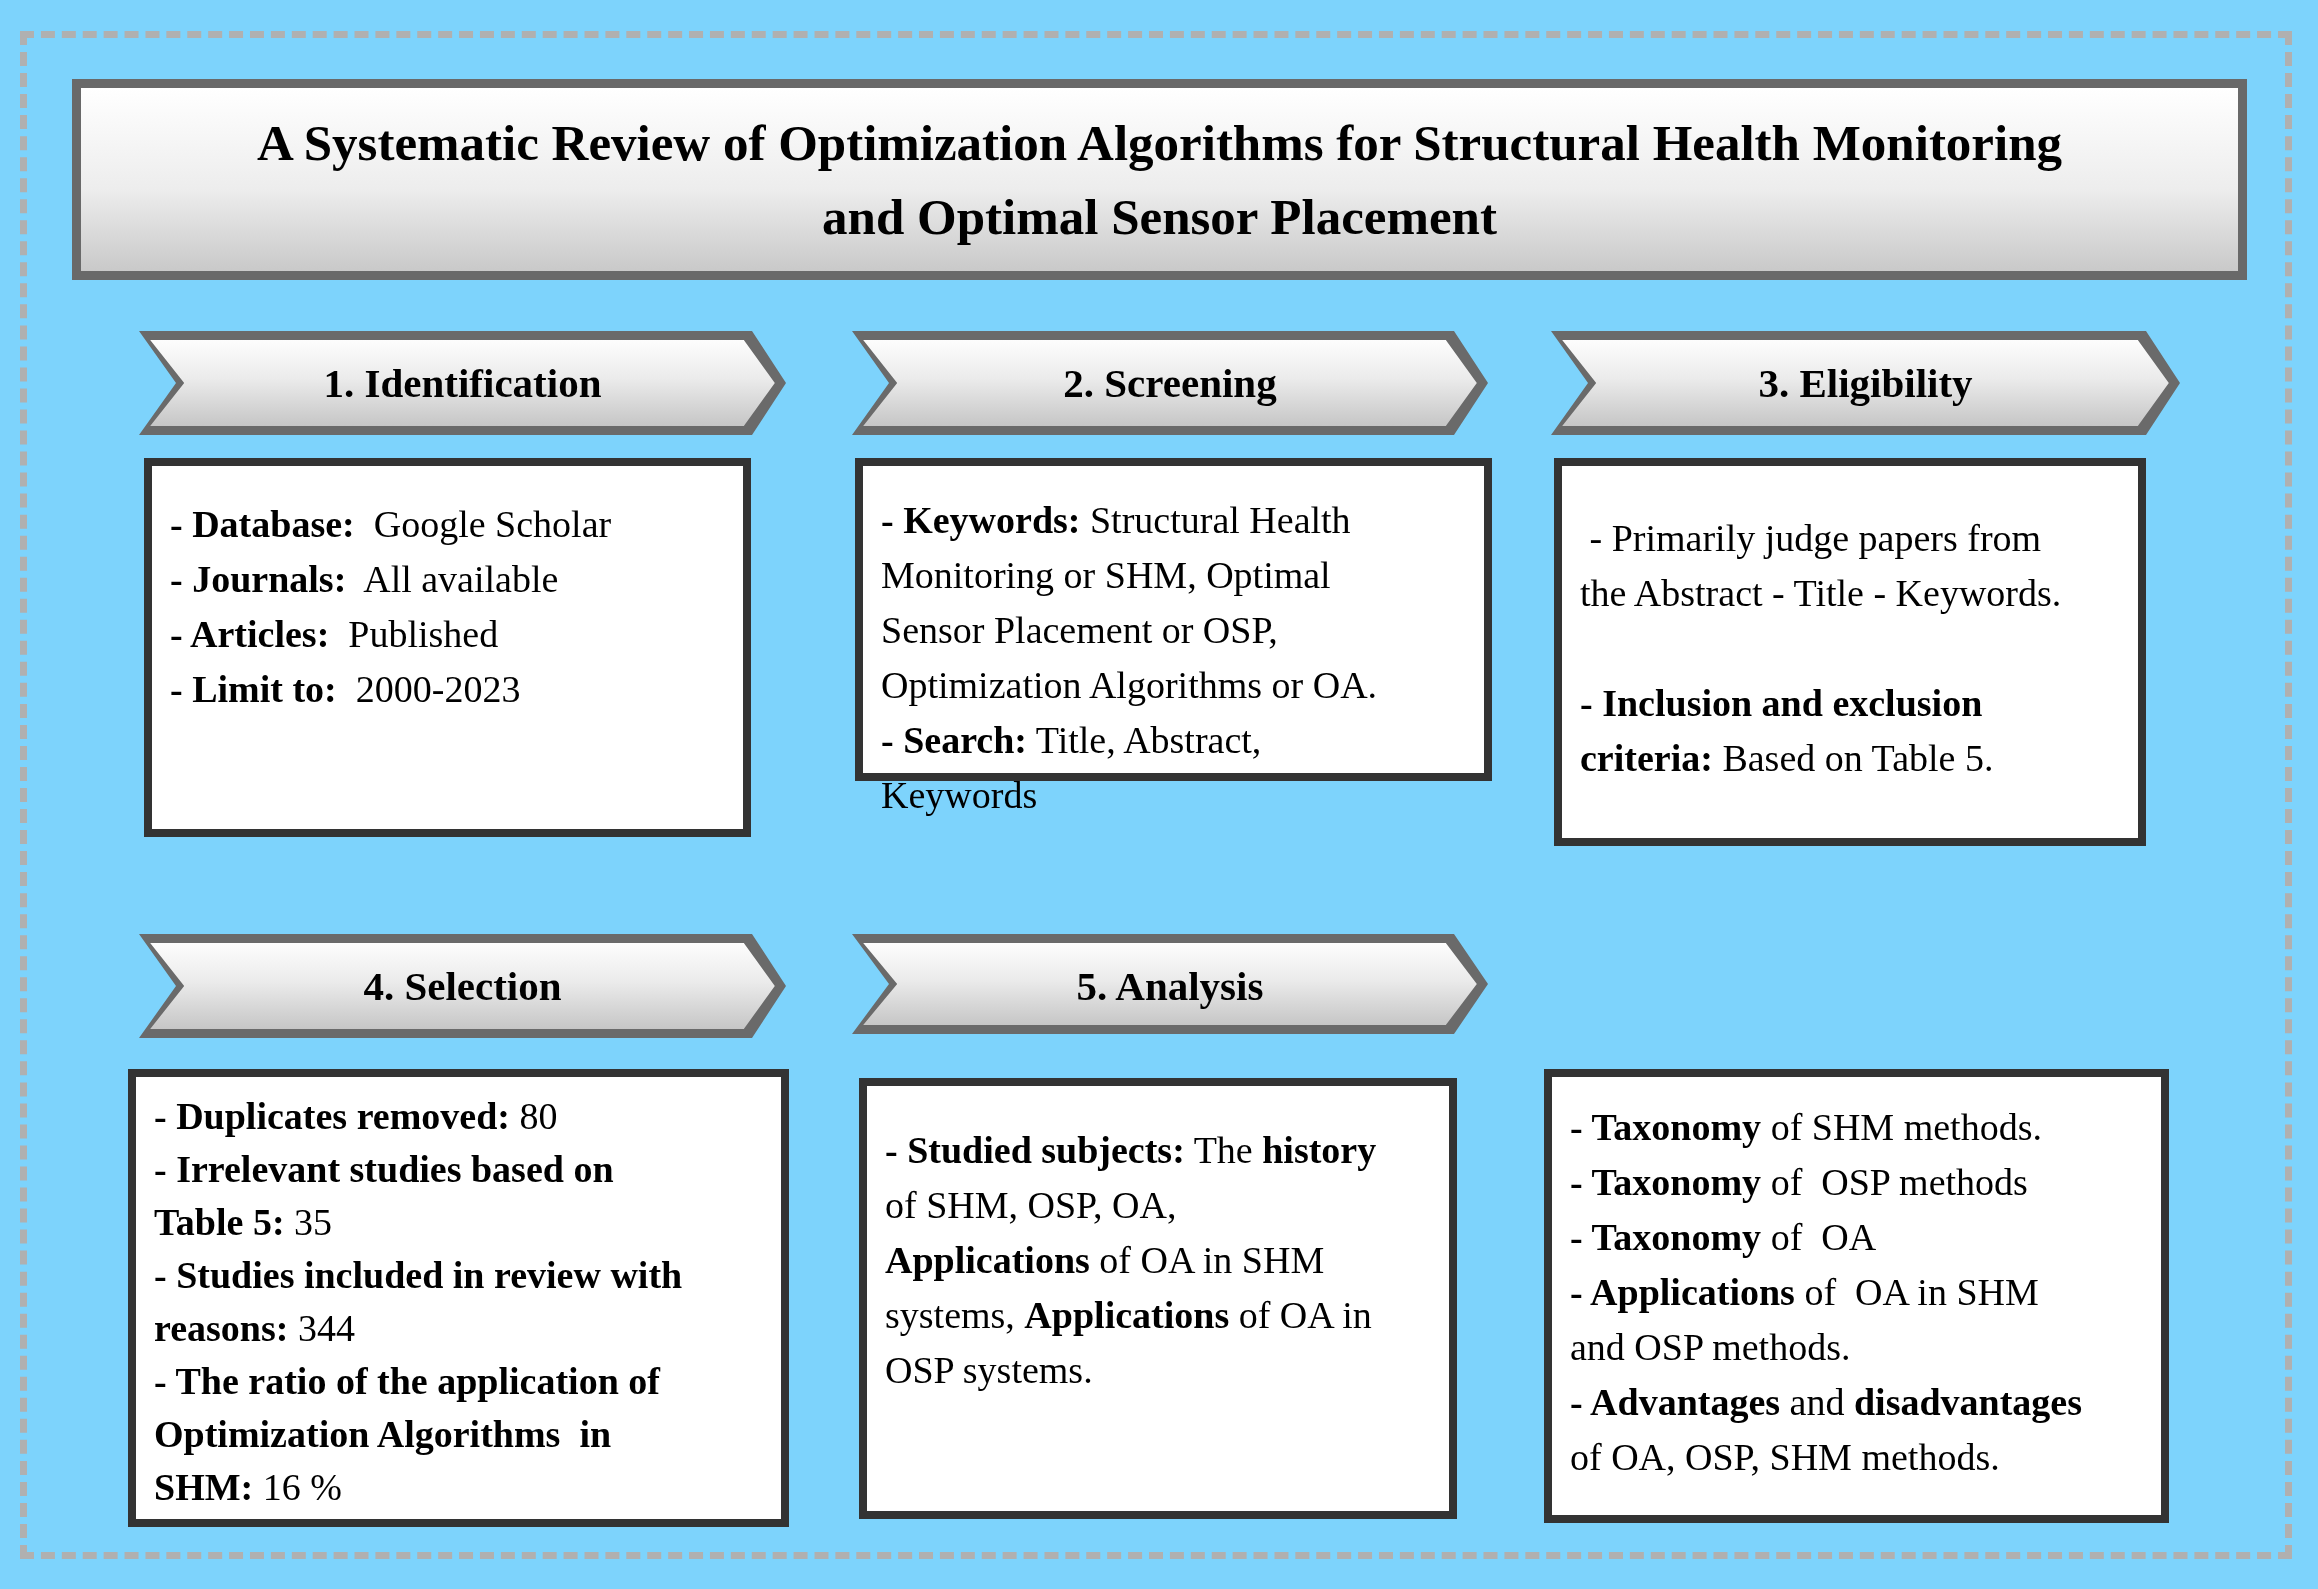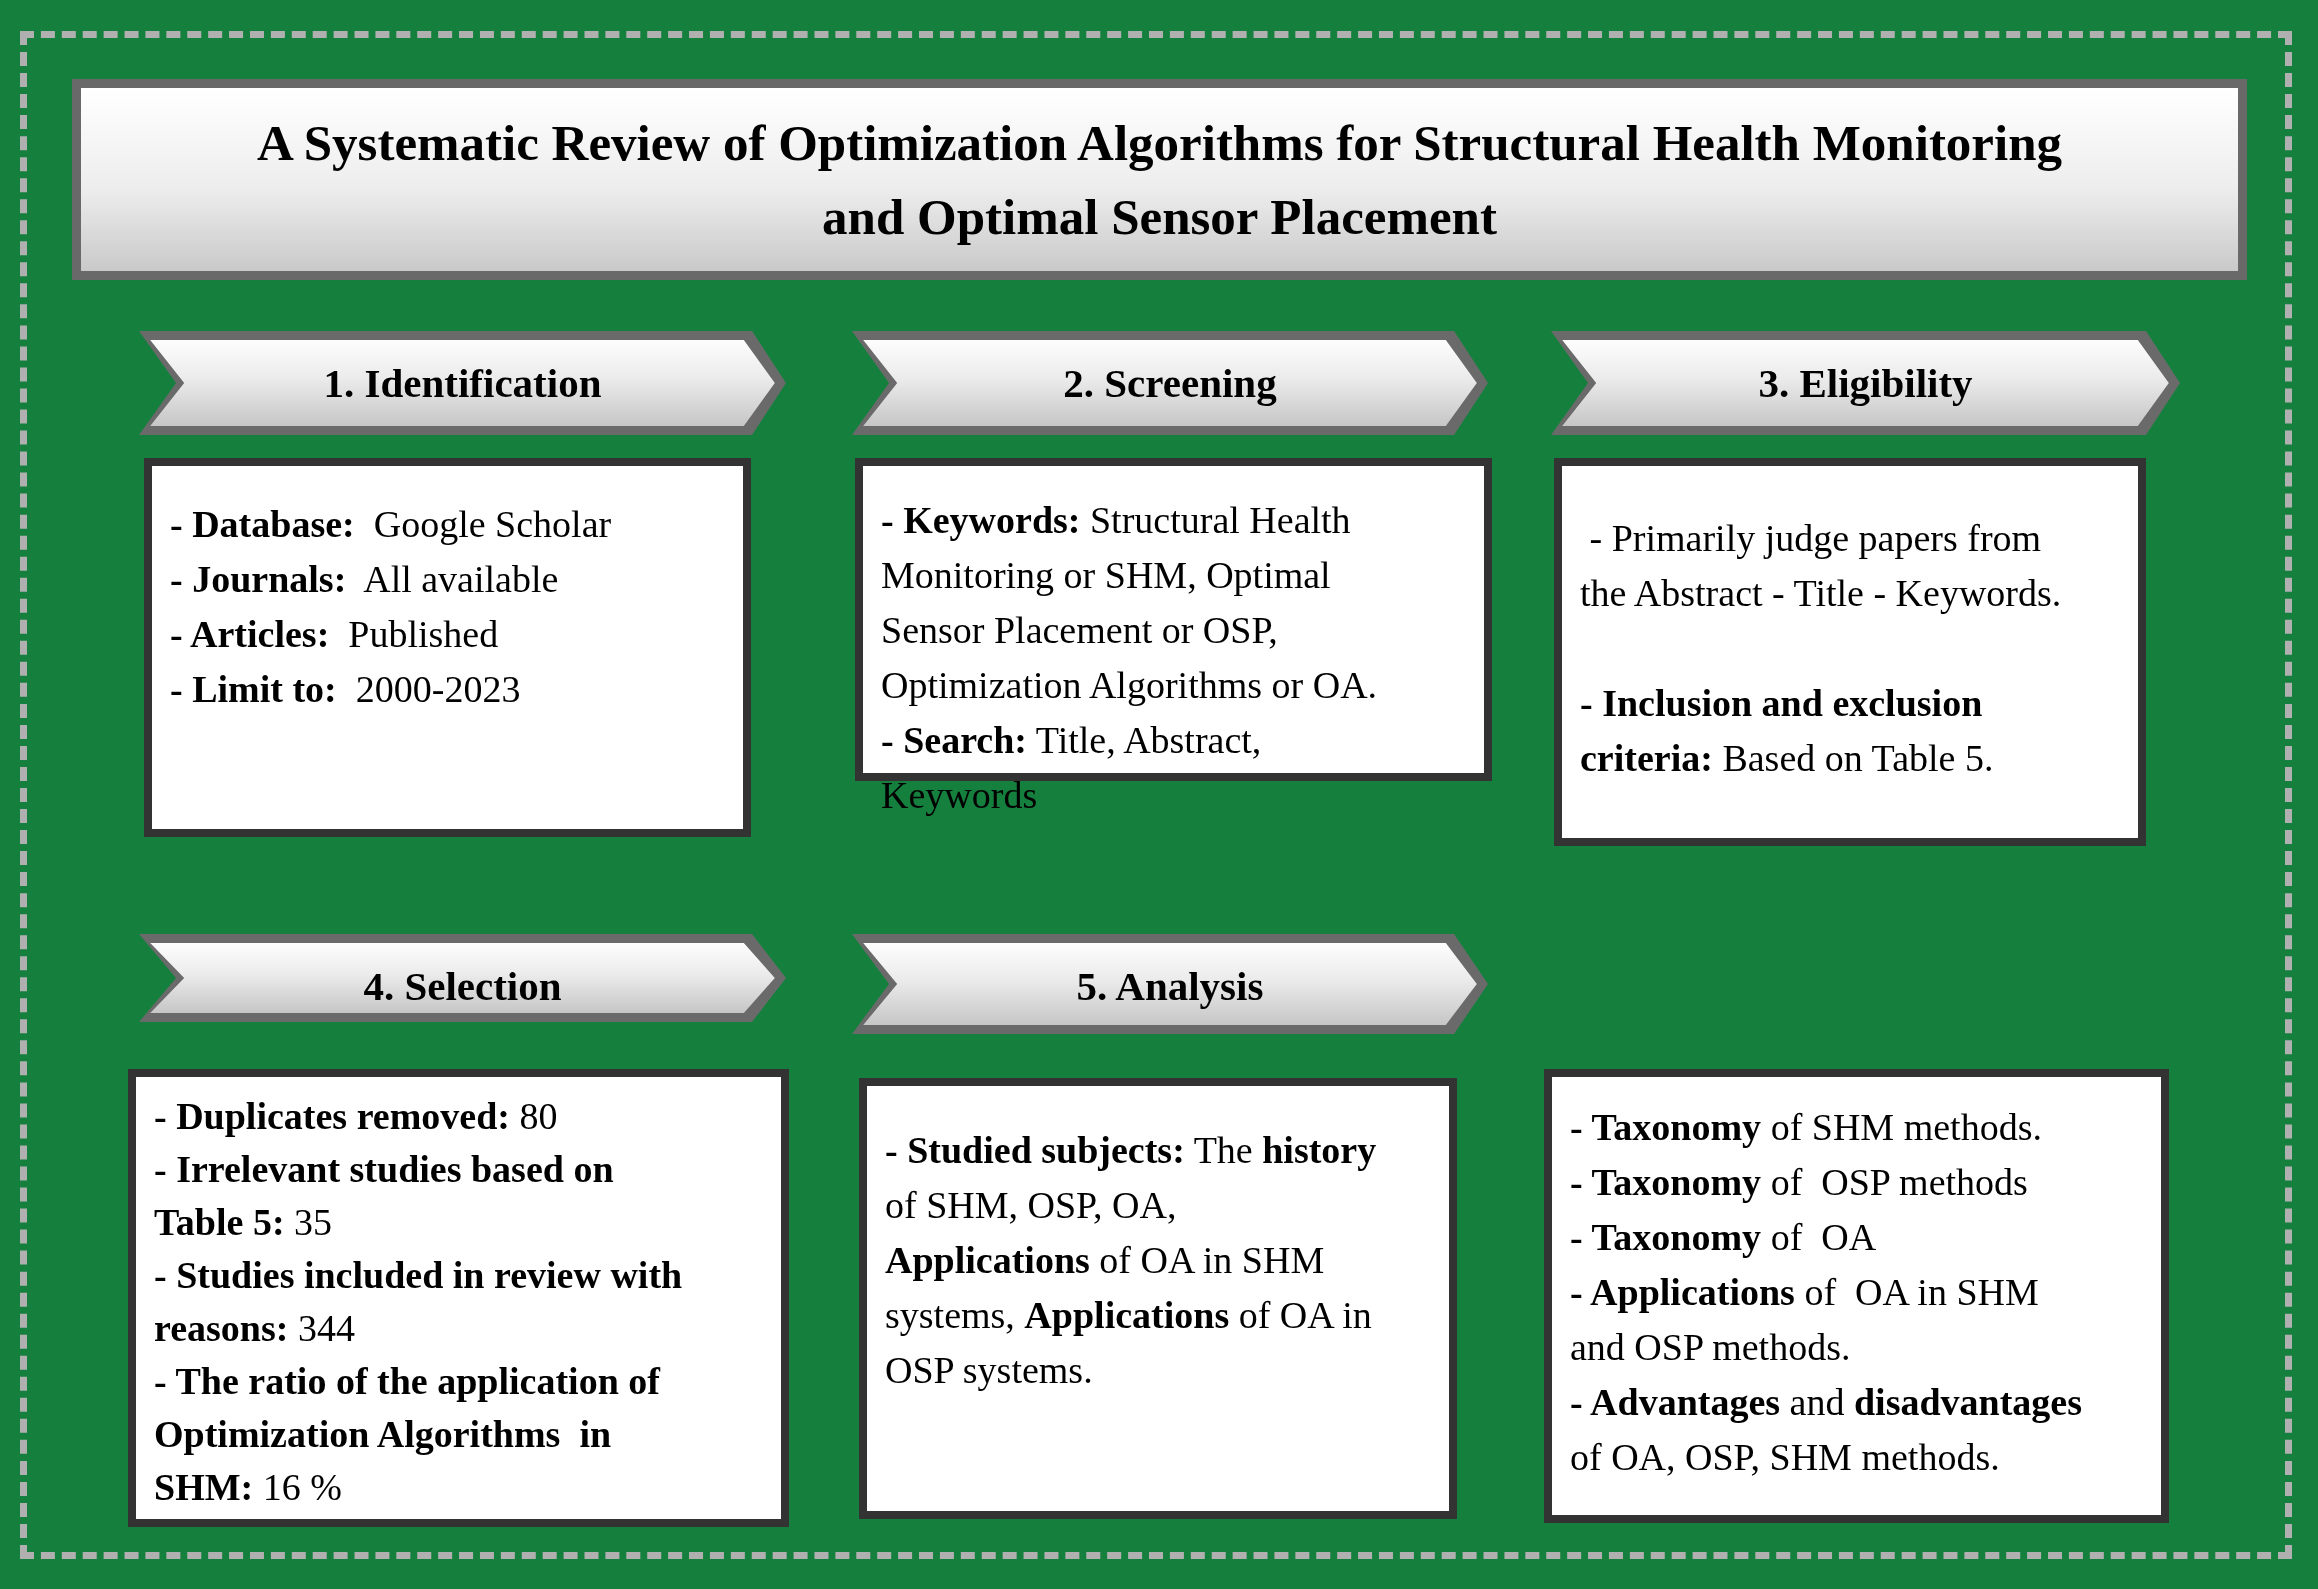--- a/index.html
+++ b/index.html
@@ -1,20 +1,20 @@
 <!DOCTYPE html>
 <html style="font-size:11.2px"><head>
 <meta charset="utf-8">
 <style>
   html,body { margin:0; padding:0; background:#ffffff; }
   * { box-sizing: border-box; }
   .canvas {
     position: relative;
     width: 2319px; height: 1590px;
-    background: #15803d;
+    background: #7dd3fc;
     font-family: "Liberation Serif", "DejaVu Serif", serif;
     color: #000;
     overflow: hidden;
   }
   .dashed-frame {
     position: absolute;
     left: 19.7px; top: 31px; right: 27px; bottom: 31px;
     border: 7px dashed #b0b0b0;
   }
   .title-box {
@@ -39,21 +39,21 @@
     clip-path: polygon(0 0, calc(100% - 31px) 0, 100% 50%, calc(100% - 31px) 100%, 0 100%, 34px 50%);
   }
   .banner-label {
     position: absolute; inset: 0;
     text-align: center; line-height: 104px;
     font-weight: bold; font-size: 41px; white-space: pre;
   }
   .b1 { left:139px;  top:331px;  width:647px; height:104px; }
   .b2 { left:852px; top:331px;  width:636px; height:104px; }
   .b3 { left:1551px; top:331px;  width:629px; height:104px; }
-  .b4 { left:139px;  top:934px; width:647px; height:88px; }
+  .b4 { left:139px;  top:934px; width:647px; height:104px; }
   .b5 { left:852px; top:934px; width:636px; height:100px;text-decoration:underline; }
   .b6 { left:1551px; top:934px; width:629px; height:104px; }
   .content-box {
     position: absolute;
     border: 8.4px solid #333333;
     background: #ffffff;
     padding-left: 18px; padding-right: 8.4px;
   }
   .x1 { left:144px;  top:458px;  width:607px; height:379px; padding-top:31px; }
   .x2 { left:855px; top:458px;  width:637px; height:323px; padding-top:27px; }

